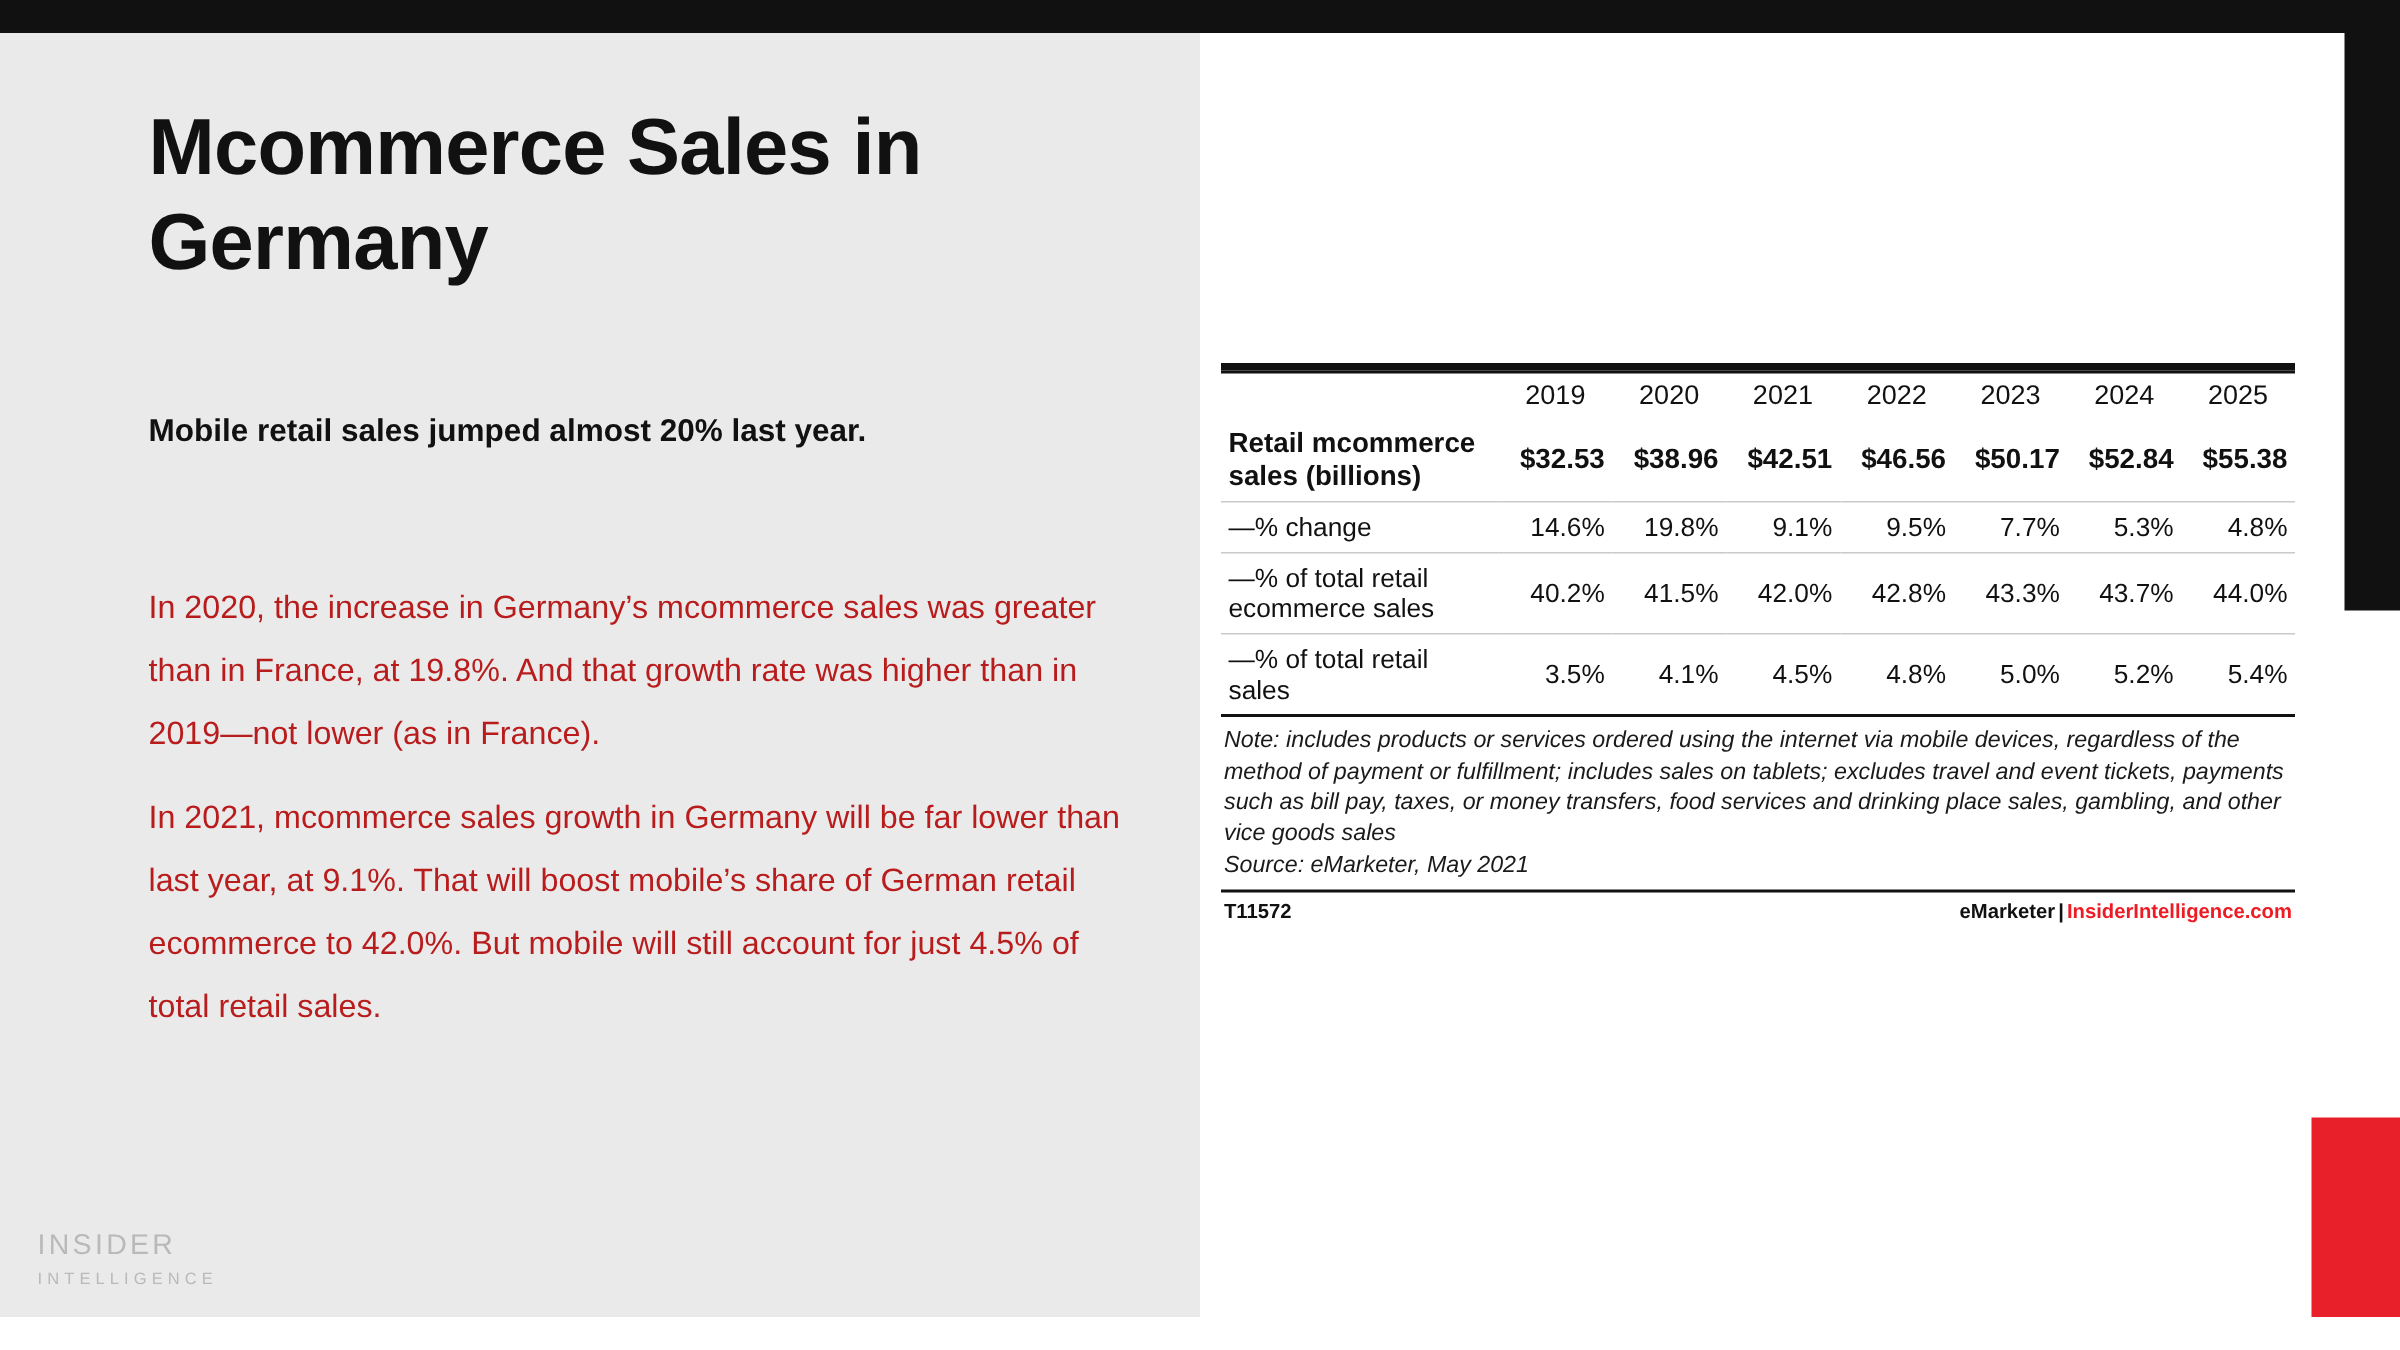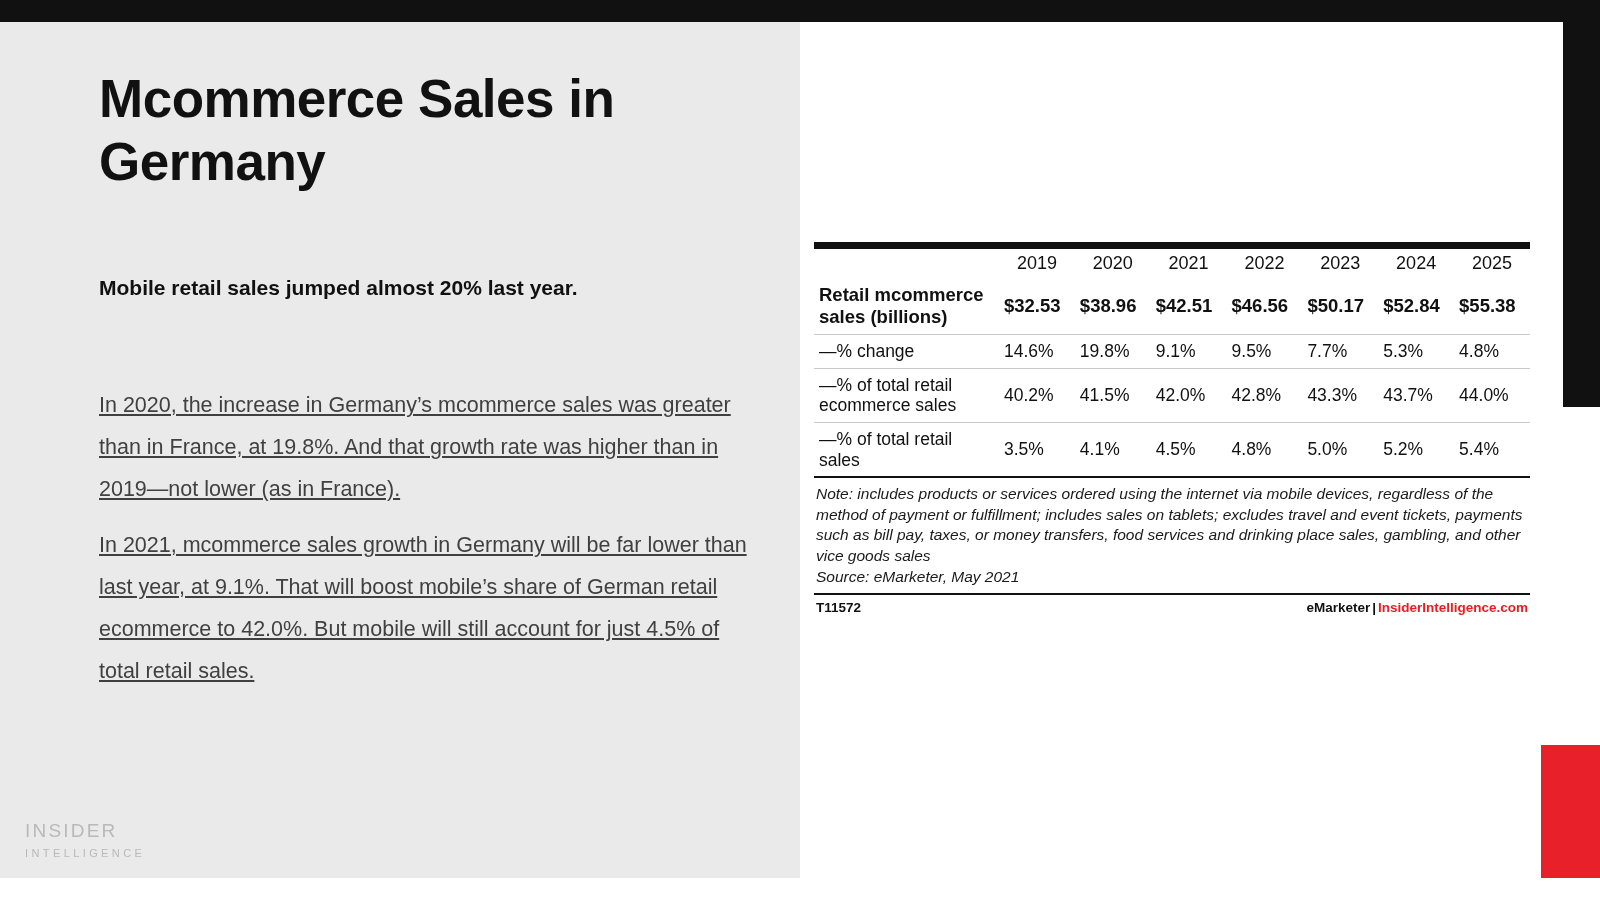--- a/index.html
+++ b/index.html
@@ -88,22 +88,21 @@
     font-weight: bold;
     color: #111111;
   }
   .body-copy {
     position: absolute;
     left: 99px;
     top: 385px;
     width: 665px;
     font-size: 21.5px;
     line-height: 1.95;
-    color: #404040;
-    text-decoration: underline;
+    color: #b91c1c;
   }
   .body-copy p {
     margin: 0 0 14px 0;
   }
   .logo {
     position: absolute;
     left: 25px;
     top: 820px;
     color: #b9b9b9;
   }
@@ -171,20 +170,21 @@
     text-align: left;
     font-weight: bold;
     width: 175px;
     line-height: 1.18;
     font-size: 17.5px;
   }
   table.data tbody th.light {
     font-weight: normal;
   }
   table.data tbody td {
+    text-align: right;
     white-space: nowrap;
   }
   table.data tbody tr.first th,
   table.data tbody tr.first td {
     font-weight: bold;
     font-size: 18.5px;
   }
   table.data tbody tr + tr th,
   table.data tbody tr + tr td {
     border-top: 1px solid #c9c9c9;

